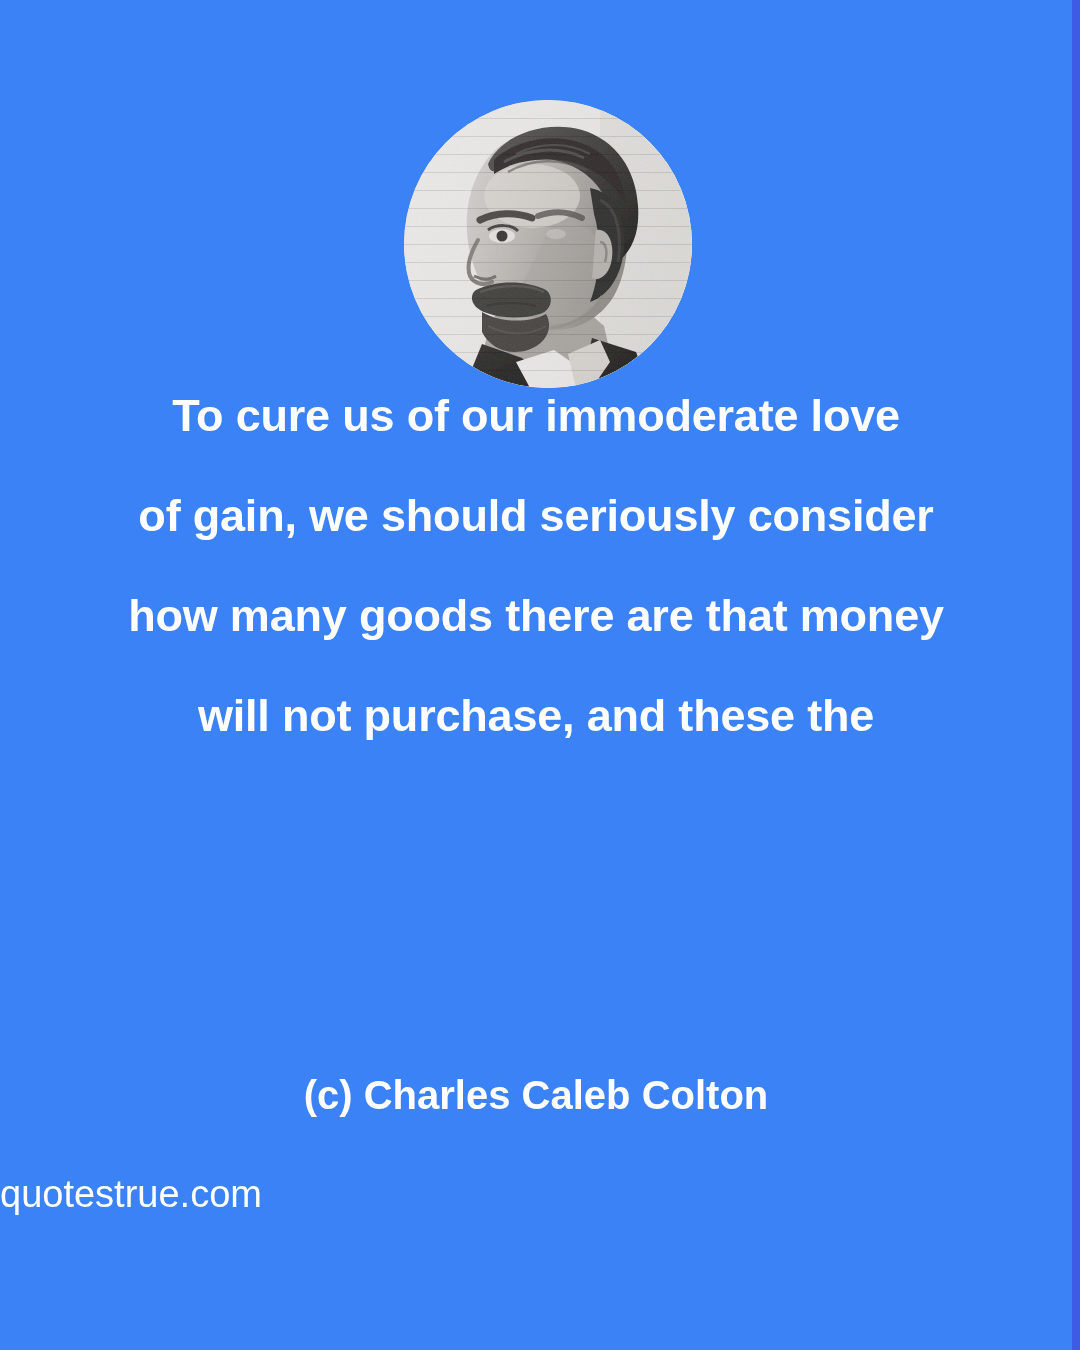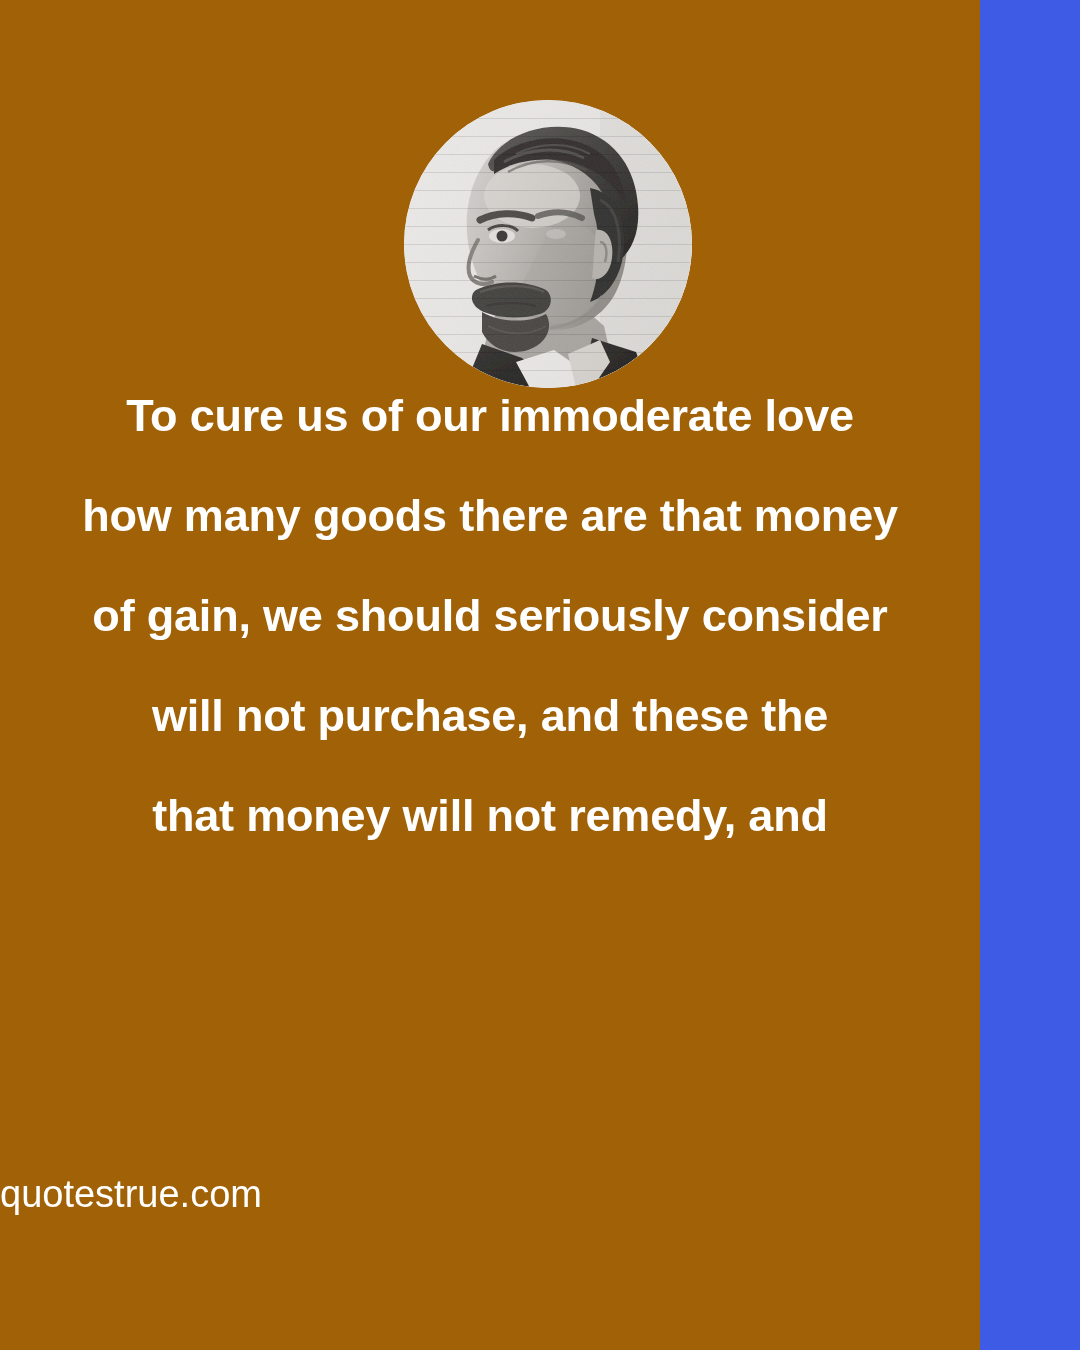--- a/index.html
+++ b/index.html
@@ -8,23 +8,23 @@
   }
   body {
     width: 1080px;
     height: 1350px;
     background: #3d5be5;
     font-family: "Liberation Sans", sans-serif;
     overflow: hidden;
   }
   .card {
     position: relative;
-    width: 980px;
+    width: 1072px;
     height: 1350px;
-    background: #a16207;
+    background: #3b82f6;
     box-sizing: border-box;
   }
 
   
   .portrait-wrap {
     position: absolute;
     left: 404px;
     top: 100px;
     width: 288px;
     height: 288px;
@@ -201,22 +201,22 @@
           <rect x="0" y="234" width="288" height="1"></rect>
           <rect x="0" y="252" width="288" height="1"></rect>
           <rect x="0" y="270" width="288" height="1"></rect>
         </g>
       </g>
     </svg>
   </div>
 
   <div class="quote-block">
     <div class="quote-line">To cure us of our immoderate love</div>
+    <div class="quote-line">of gain, we should seriously consider</div>
     <div class="quote-line">how many goods there are that money</div>
-    <div class="quote-line">of gain, we should seriously consider</div>
     <div class="quote-line">will not purchase, and these the</div>
-    <div class="quote-line">that money will not remedy, and</div>
   </div>
 
+  <div class="attribution">(c) Charles Caleb Colton</div>
 
   <div class="site">quotestrue.com</div>
 
 </div>
 
 </body></html>

